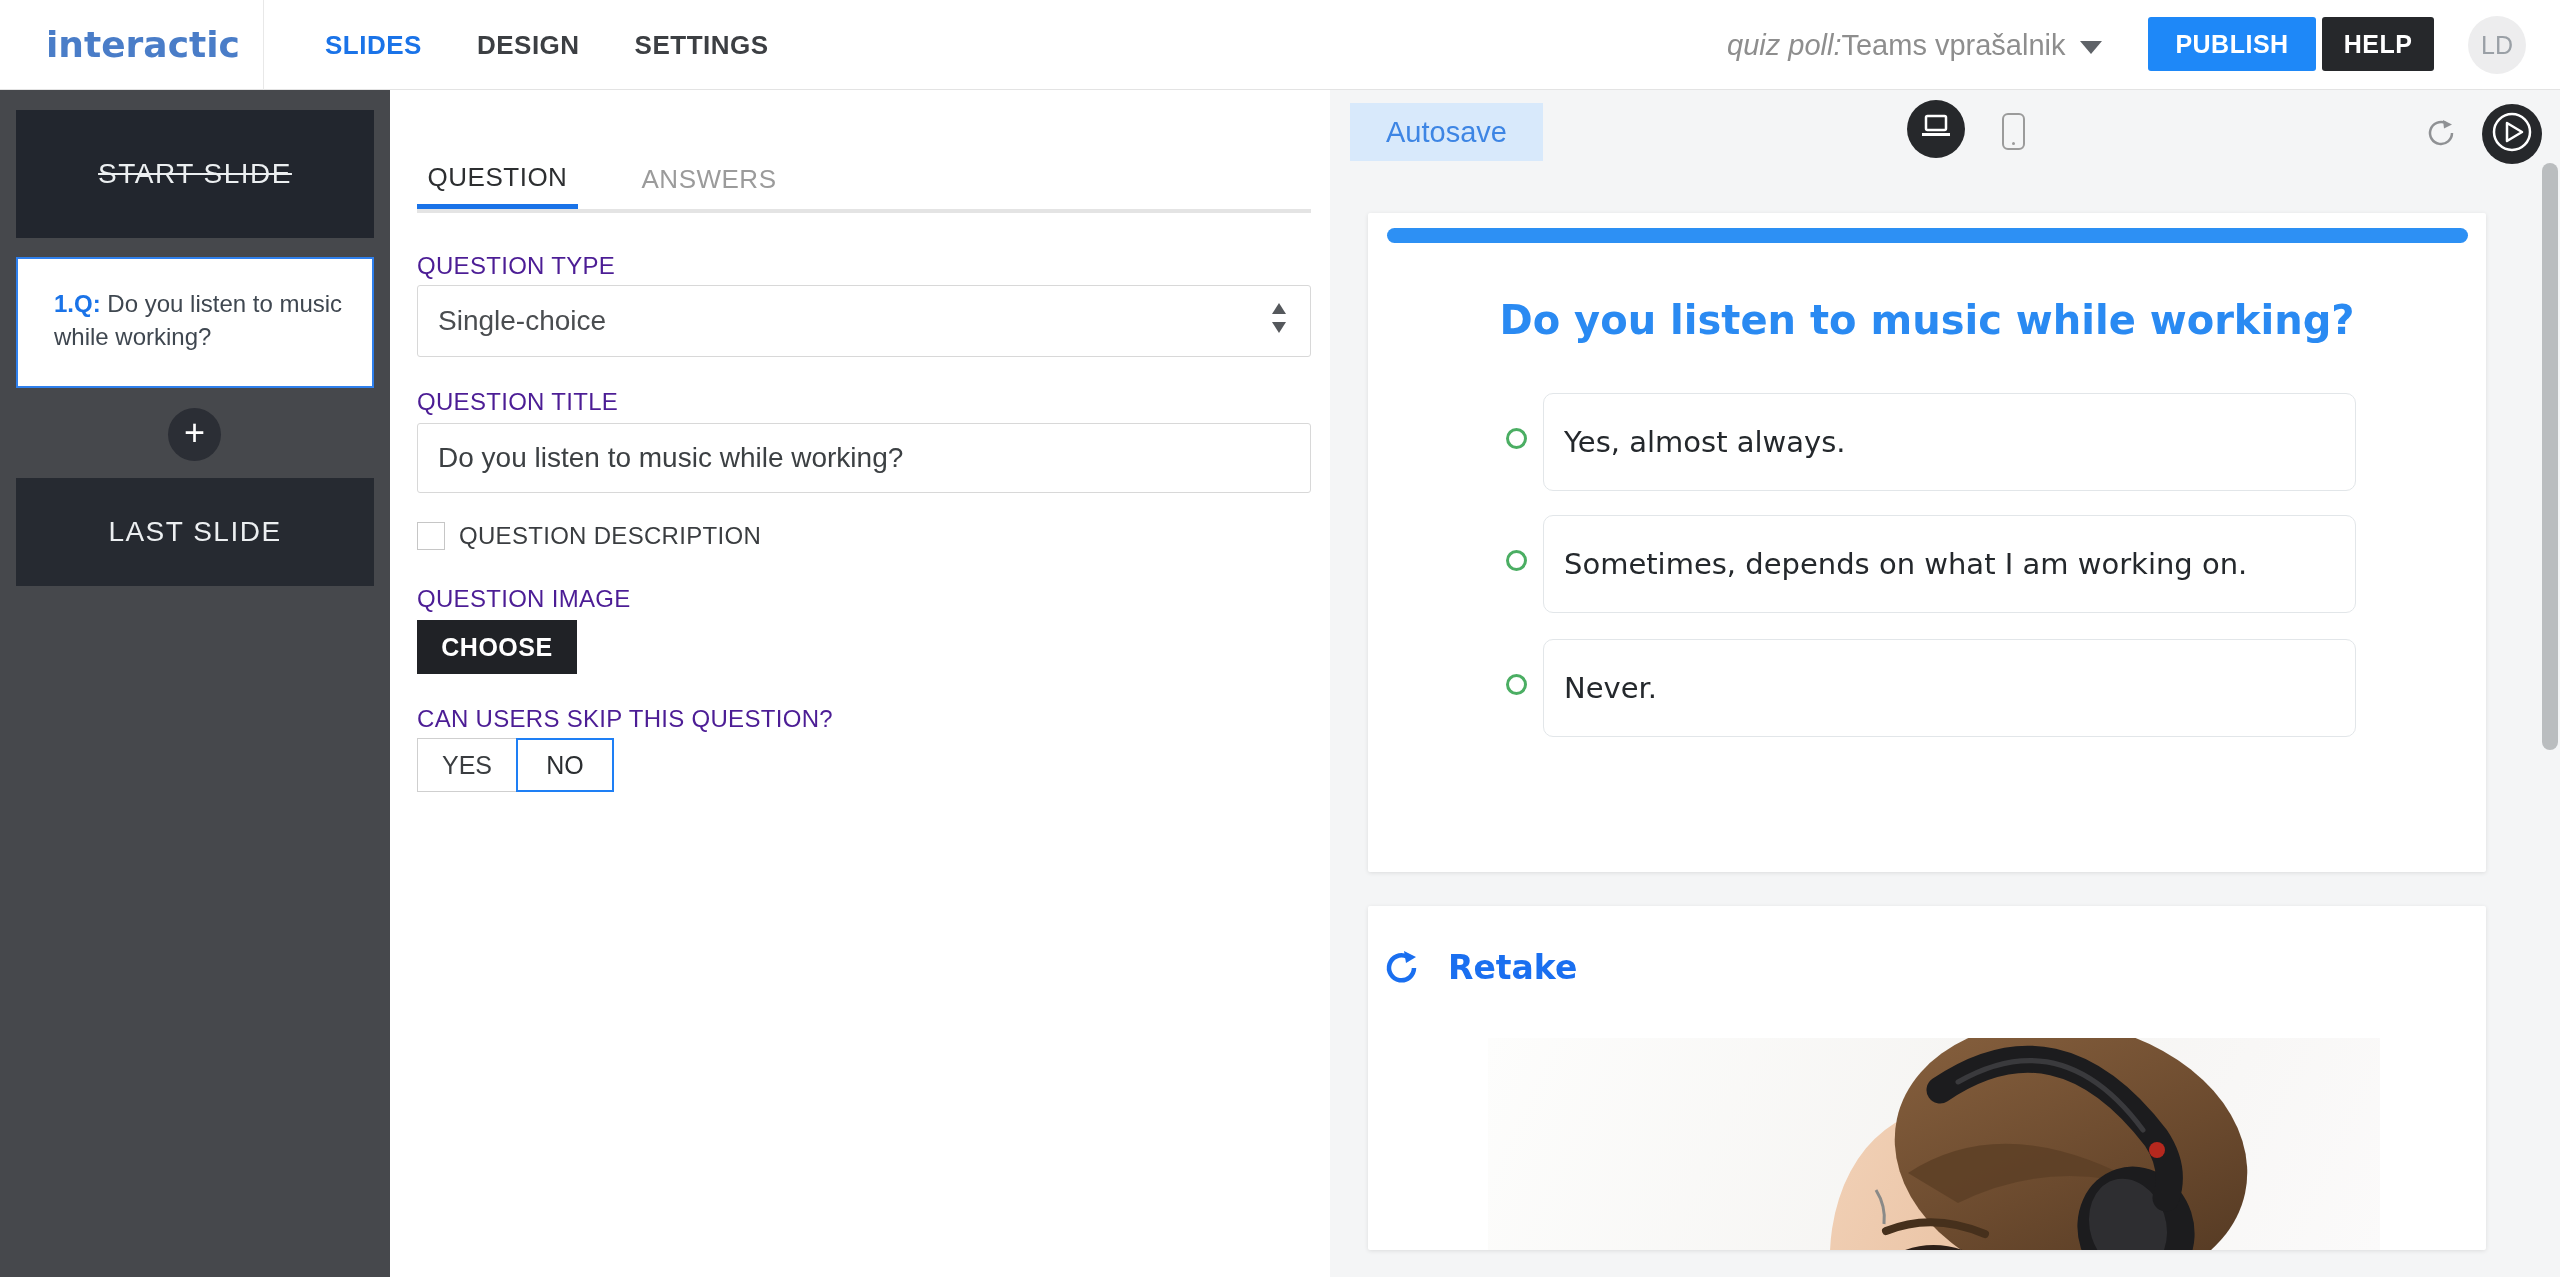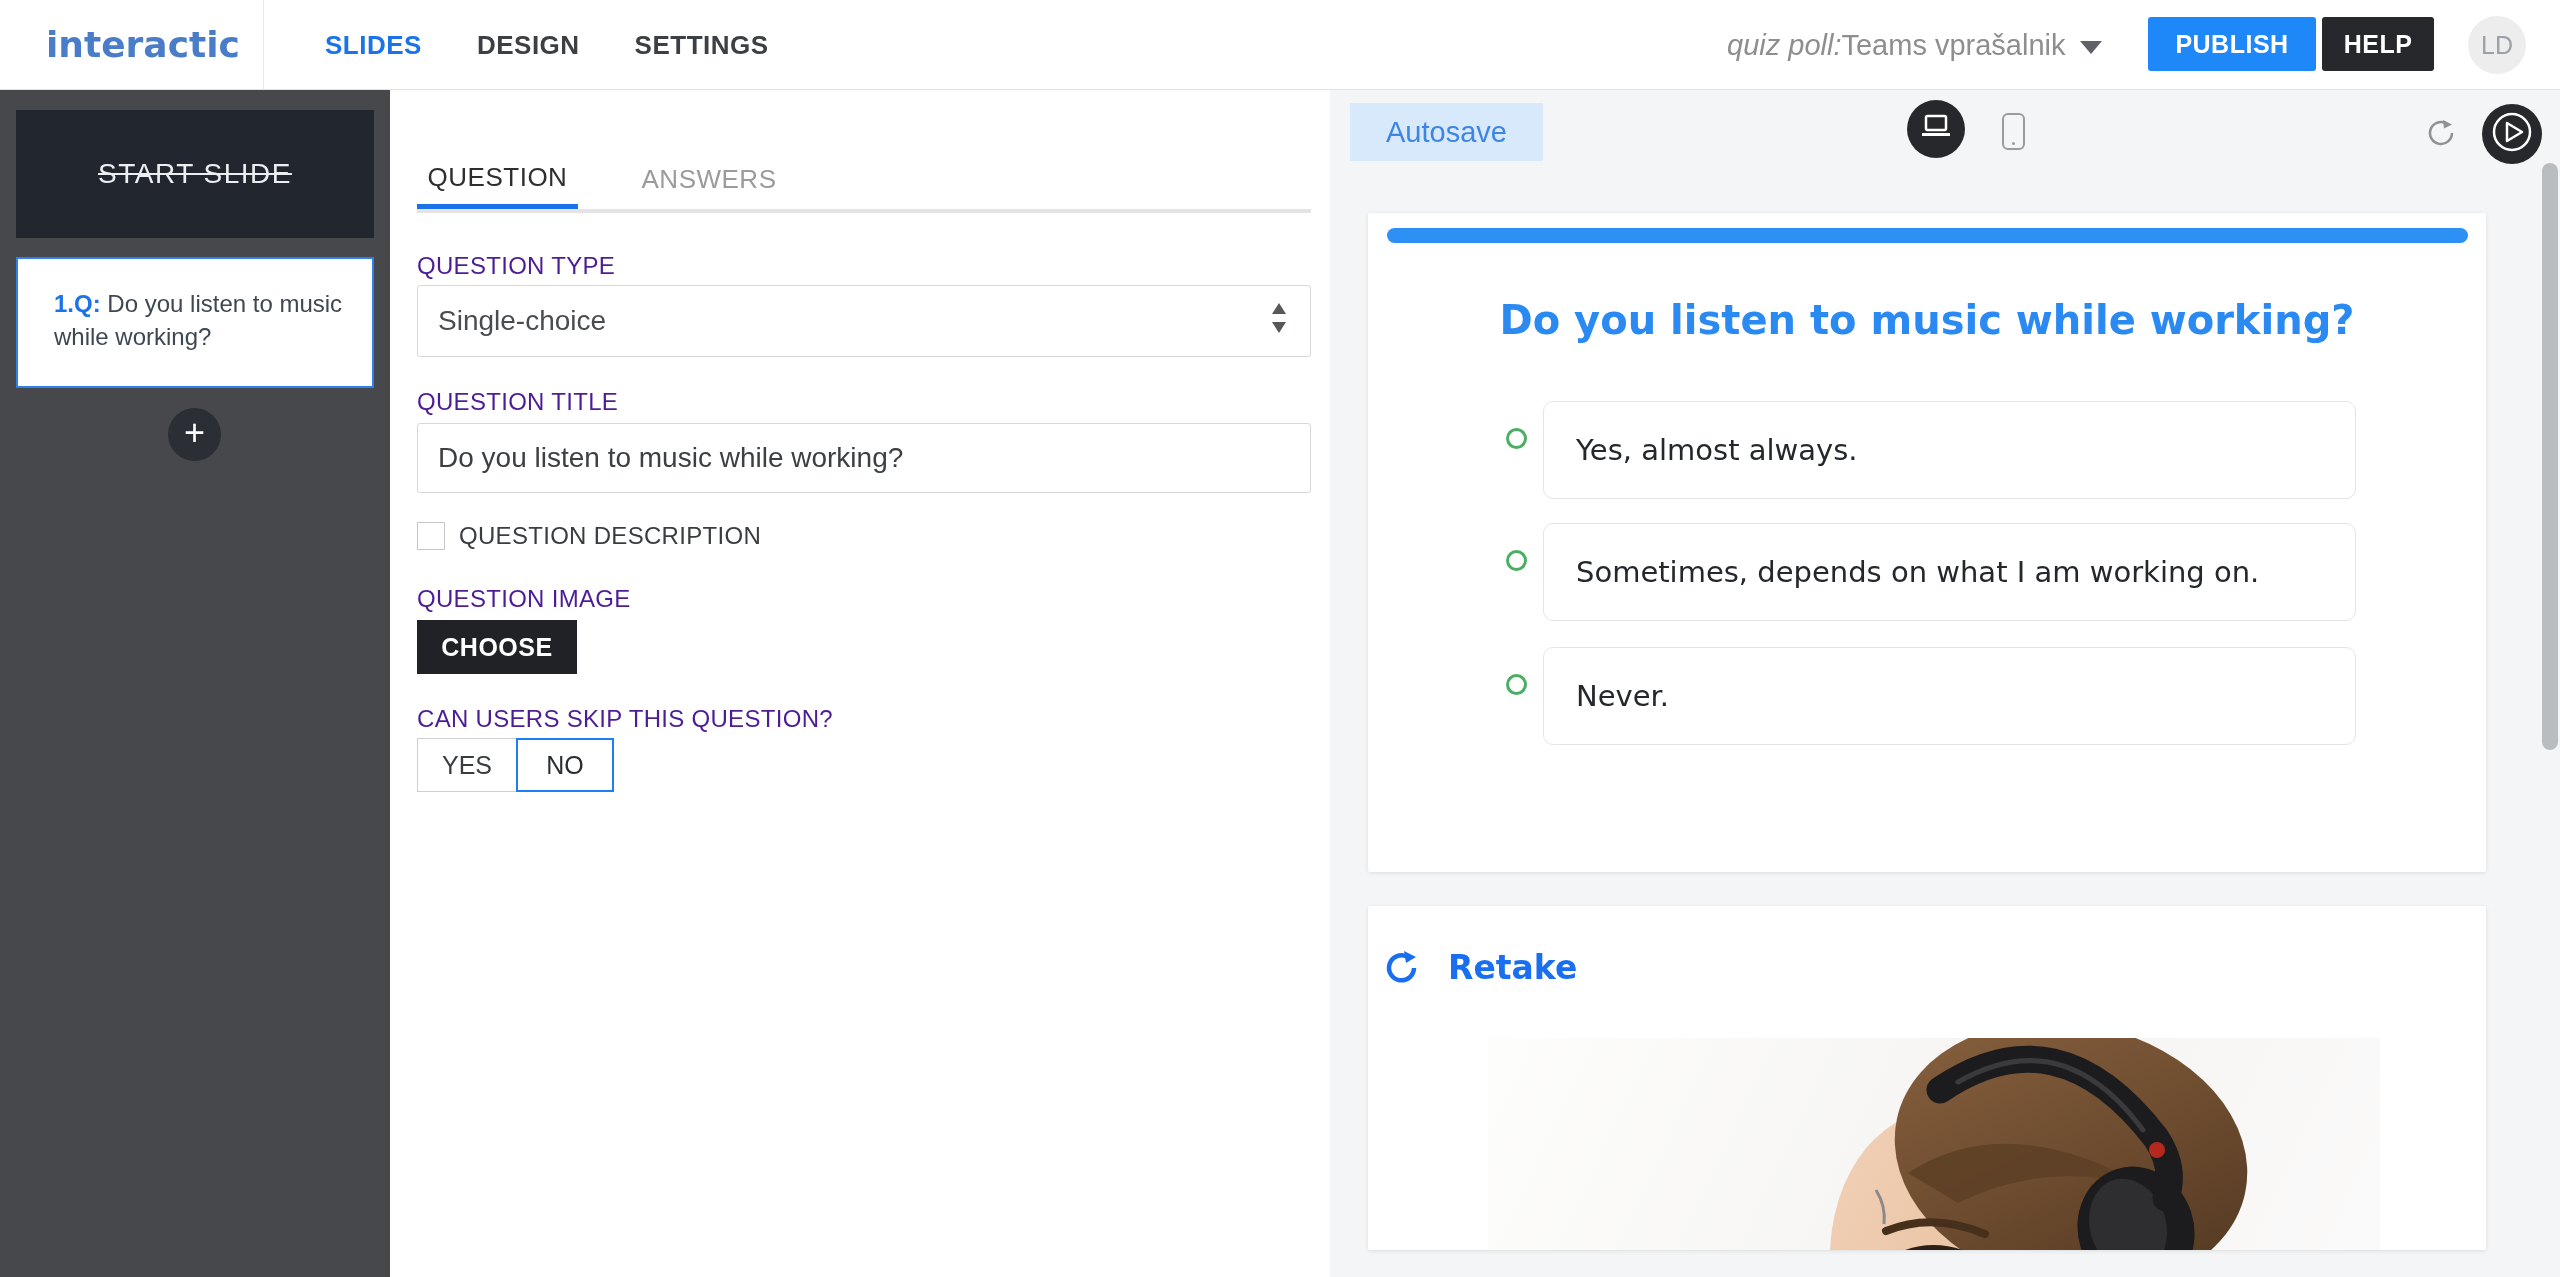--- a/index.html
+++ b/index.html
@@ -95,23 +95,23 @@
          box-shadow:0 1px 4px rgba(0,0,0,0.10);}
   .pcard1{top:123px;height:659px;}
   .progress-bar{position:absolute;left:19px;top:15px;width:1081px;height:15px;border-radius:8px;
                 background:#2d90f4;}
   .pq-title{position:absolute;left:0;top:84px;width:1118px;text-align:center;
             font-family:"DejaVu Sans",sans-serif;font-size:40px;font-weight:600;color:#2a8af2;}
   .opt-row{position:absolute;left:138px;width:950px;height:98px;}
   .opt-row.r0{top:176px;} .opt-row.r1{top:298px;} .opt-row.r2{top:422px;}
   .radio-ring{position:absolute;left:0;top:39px;width:21px;height:21px;border-radius:50%;
               border:3.5px solid #4bae63;background:transparent;cursor:pointer;}
-  .opt-box{position:absolute;left:37px;top:12px;width:813px;height:98px;background:#fff;
+  .opt-box{position:absolute;left:37px;top:4px;width:813px;height:98px;background:#fff;
            border:1.5px solid #e2e6e9;border-radius:10px;display:flex;align-items:center;
-           padding:0 32px;font-family:"DejaVu Sans",sans-serif;font-size:29px;color:#24282c;cursor:pointer;}
+           padding:0 20px;font-family:"DejaVu Sans",sans-serif;font-size:29px;color:#24282c;cursor:pointer;}
 
   .pcard2{top:816px;height:344px;}
   .retake{position:absolute;left:17px;top:42px;display:flex;align-items:center;cursor:pointer;
           font-family:"DejaVu Sans",sans-serif;font-size:33px;font-weight:600;color:#1a6ff0;gap:19px;}
   .retake svg{margin-right:10px;}
   .photo{position:absolute;left:120px;top:132px;width:892px;height:212px;overflow:hidden;
          background:linear-gradient(115deg,#fdfdfc 0%,#f5f4f2 55%,#fbfafa 100%);}
 
   .scroll-thumb{position:absolute;left:2542px;top:163px;width:16px;height:587px;border-radius:8px;
                 background:#babdbf;cursor:pointer;}
@@ -141,20 +141,23 @@
 
   <div class="sidebar">
     <div class="slide-dark start-slide">
       <span class="strike">START SLIDE</span>
     </div>
     <div class="slide-card">
       <span class="qnum">1.Q:</span>
       <span>Do you listen to music while working?</span>
     </div>
     <div class="add-slide">+</div>
+    <div class="slide-dark last-slide">
+      <span>LAST SLIDE</span>
+    </div>
   </div>
 
   <div class="editor">
     <div class="tabs">
       <div class="tab active">QUESTION</div>
       <div class="tab inactive">ANSWERS</div>
     </div>
 
     <div class="form-label lbl-qtype">QUESTION TYPE</div>
     <div class="select-box">

